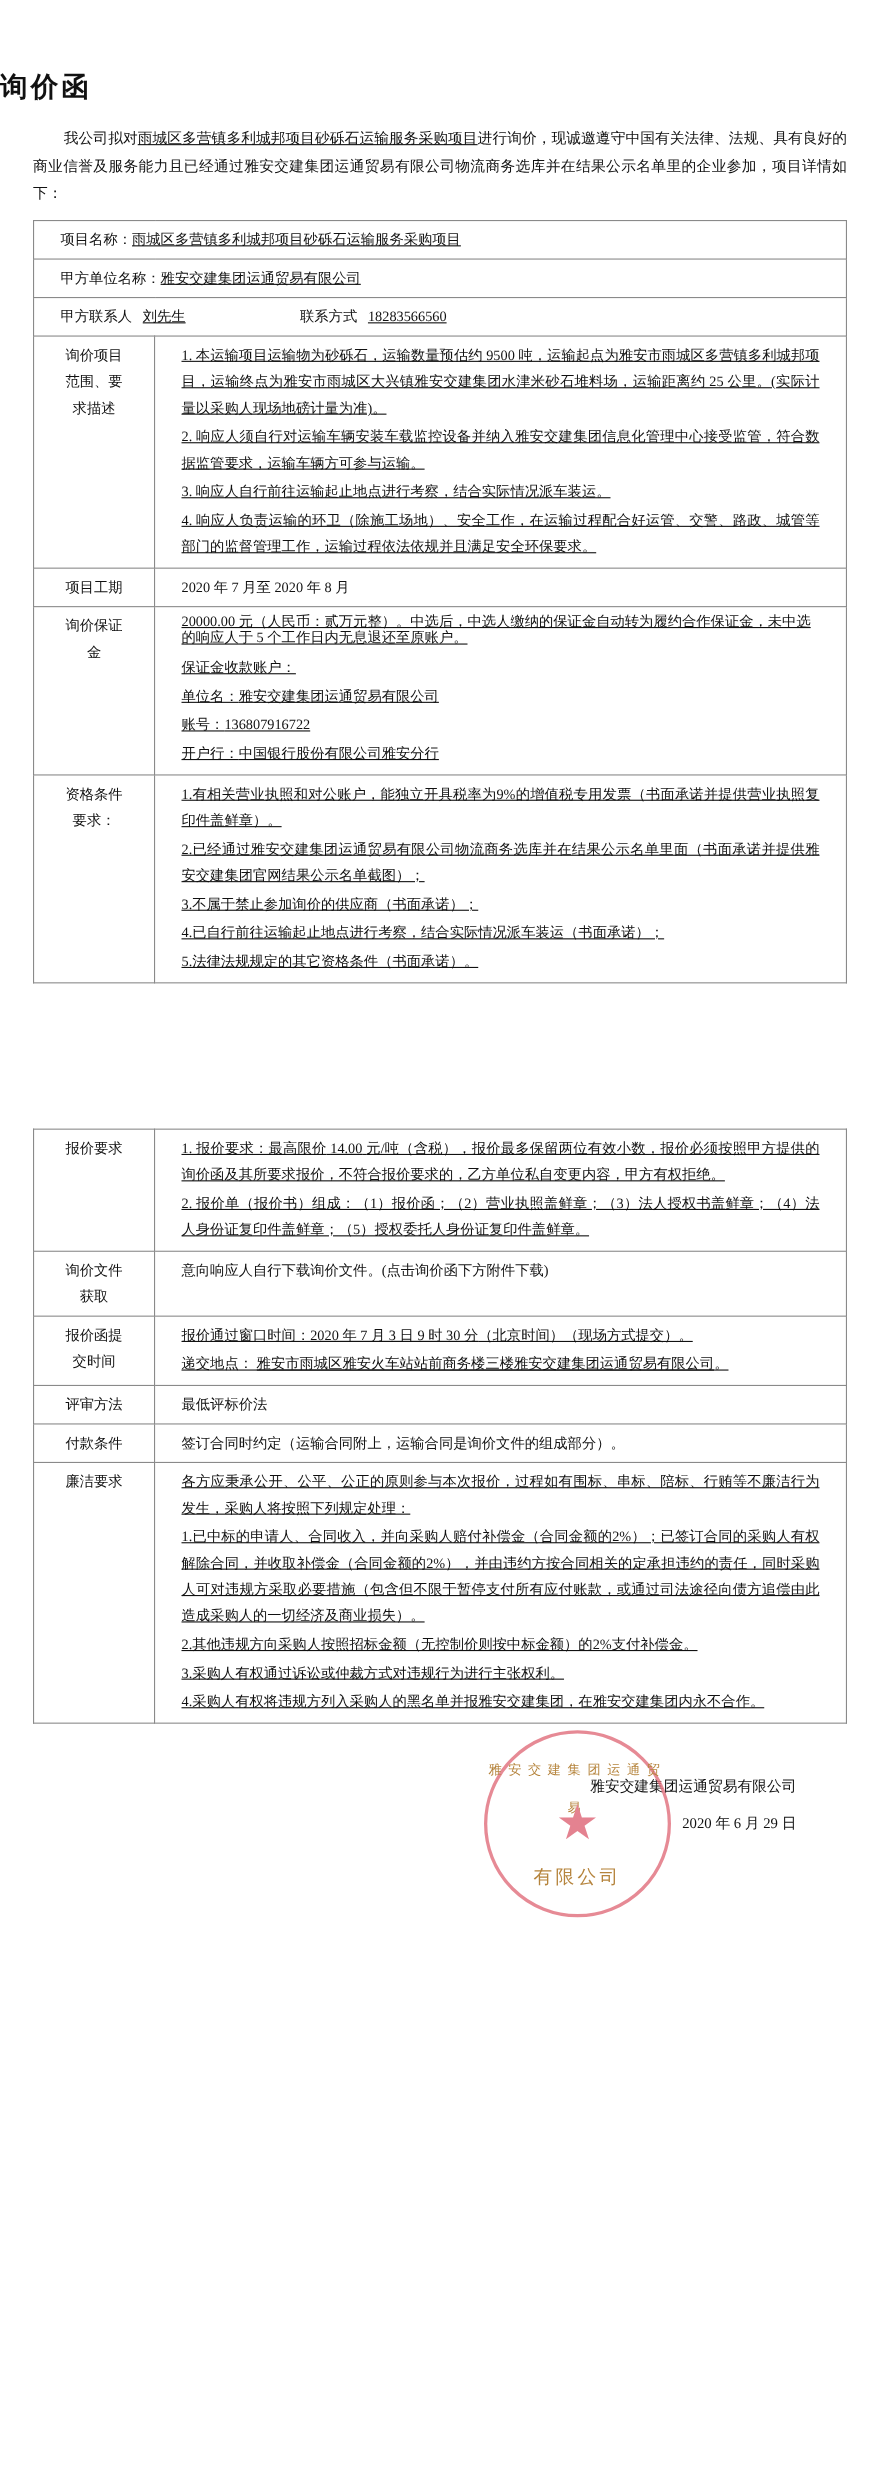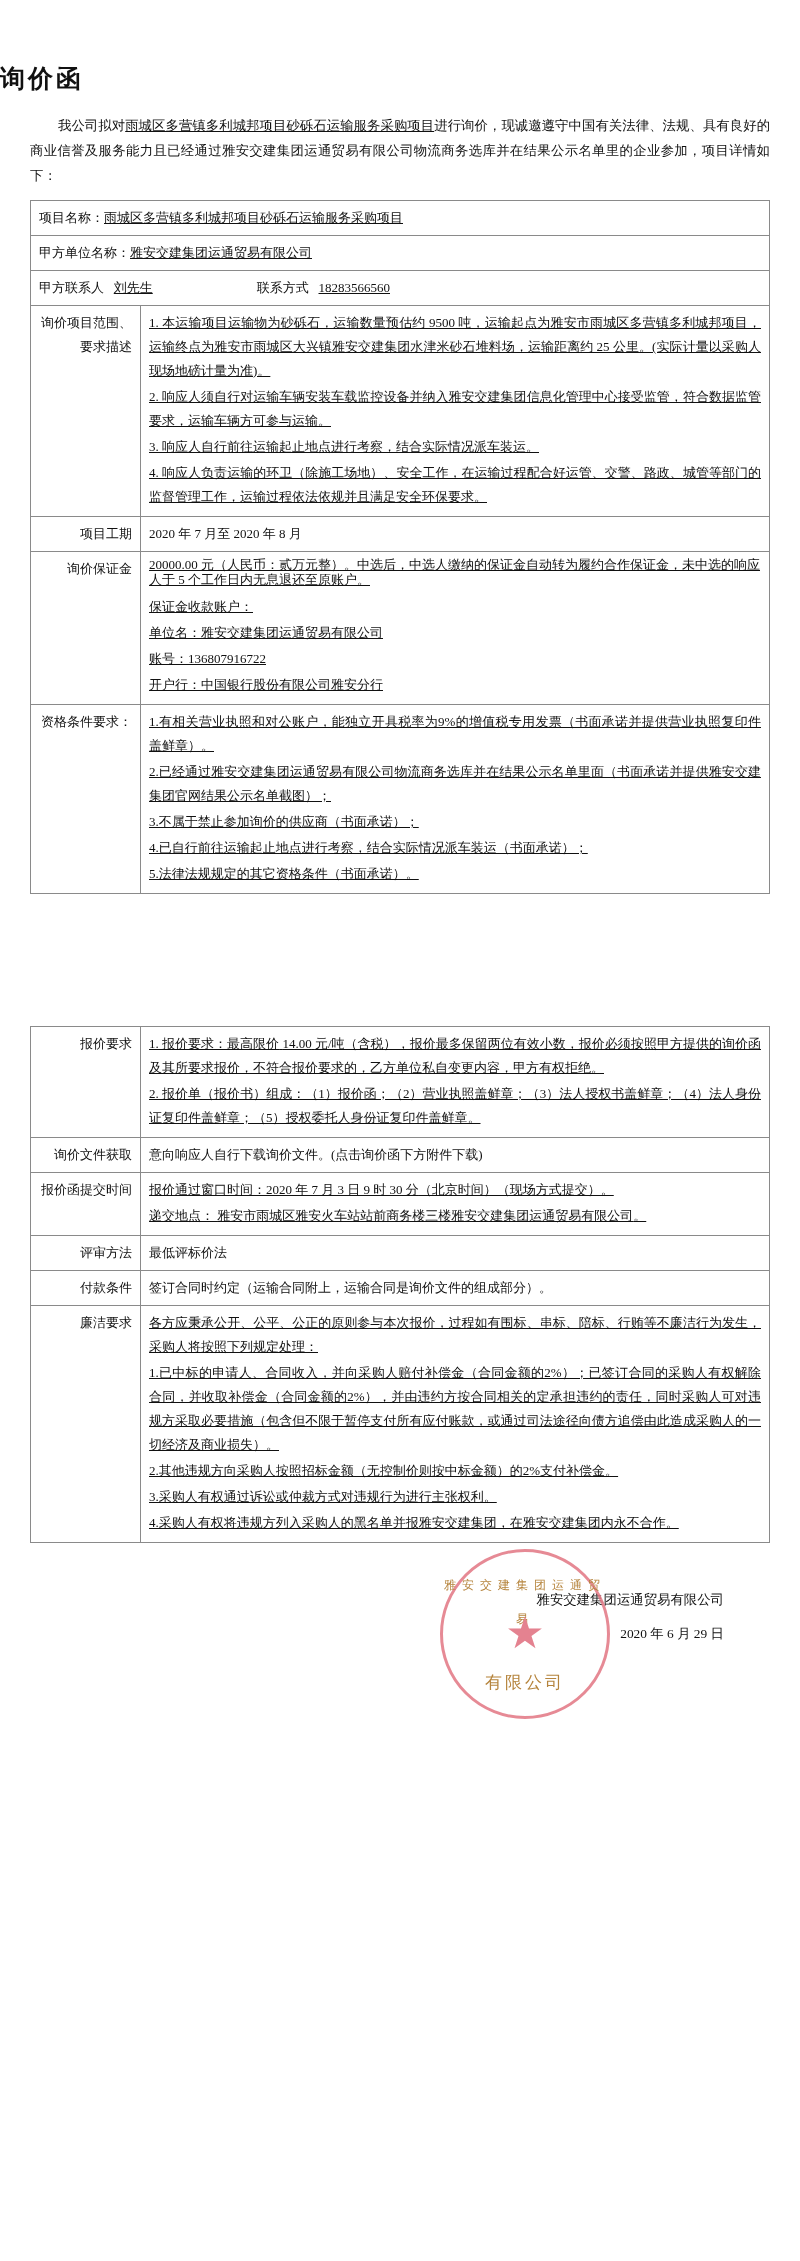--- a/index.html
+++ b/index.html
@@ -36,26 +36,26 @@
   .intro .u { text-decoration: underline; }
   table.main {
     margin: 12px 30px 0 30px;
     width: 740px;
     border-collapse: collapse;
     font-size: 13px;
     line-height: 24px;
   }
   table.main td {
     border: 1px solid #8a8a8a;
-    padding: 5px 8px;
+    padding: 5px 24px;
     vertical-align: top;
   }
   td.lbl {
     width: 110px;
-    text-align: right;
+    text-align: center;
     vertical-align: middle;
     white-space: normal;
   }
   .mid { vertical-align: middle; }
   .u { text-decoration: underline; }
   .numlist p {
     margin: 0 0 2px 0;
     text-indent: 0;
     text-align: justify;
   }

